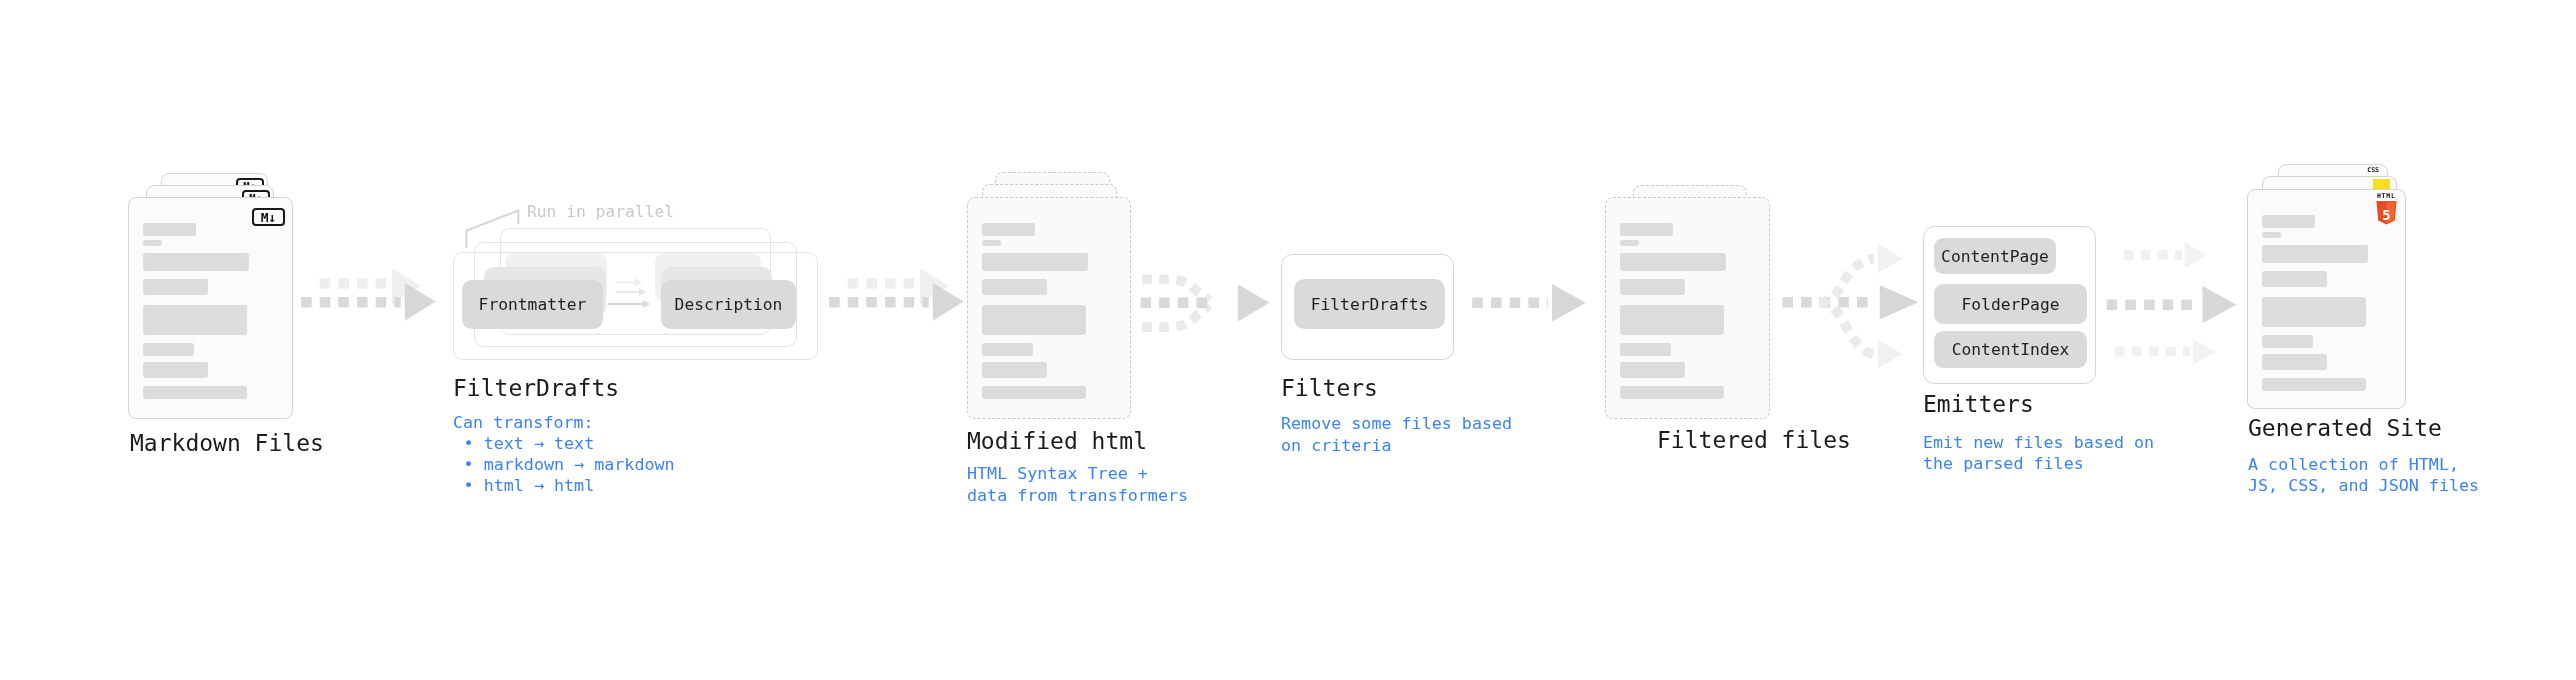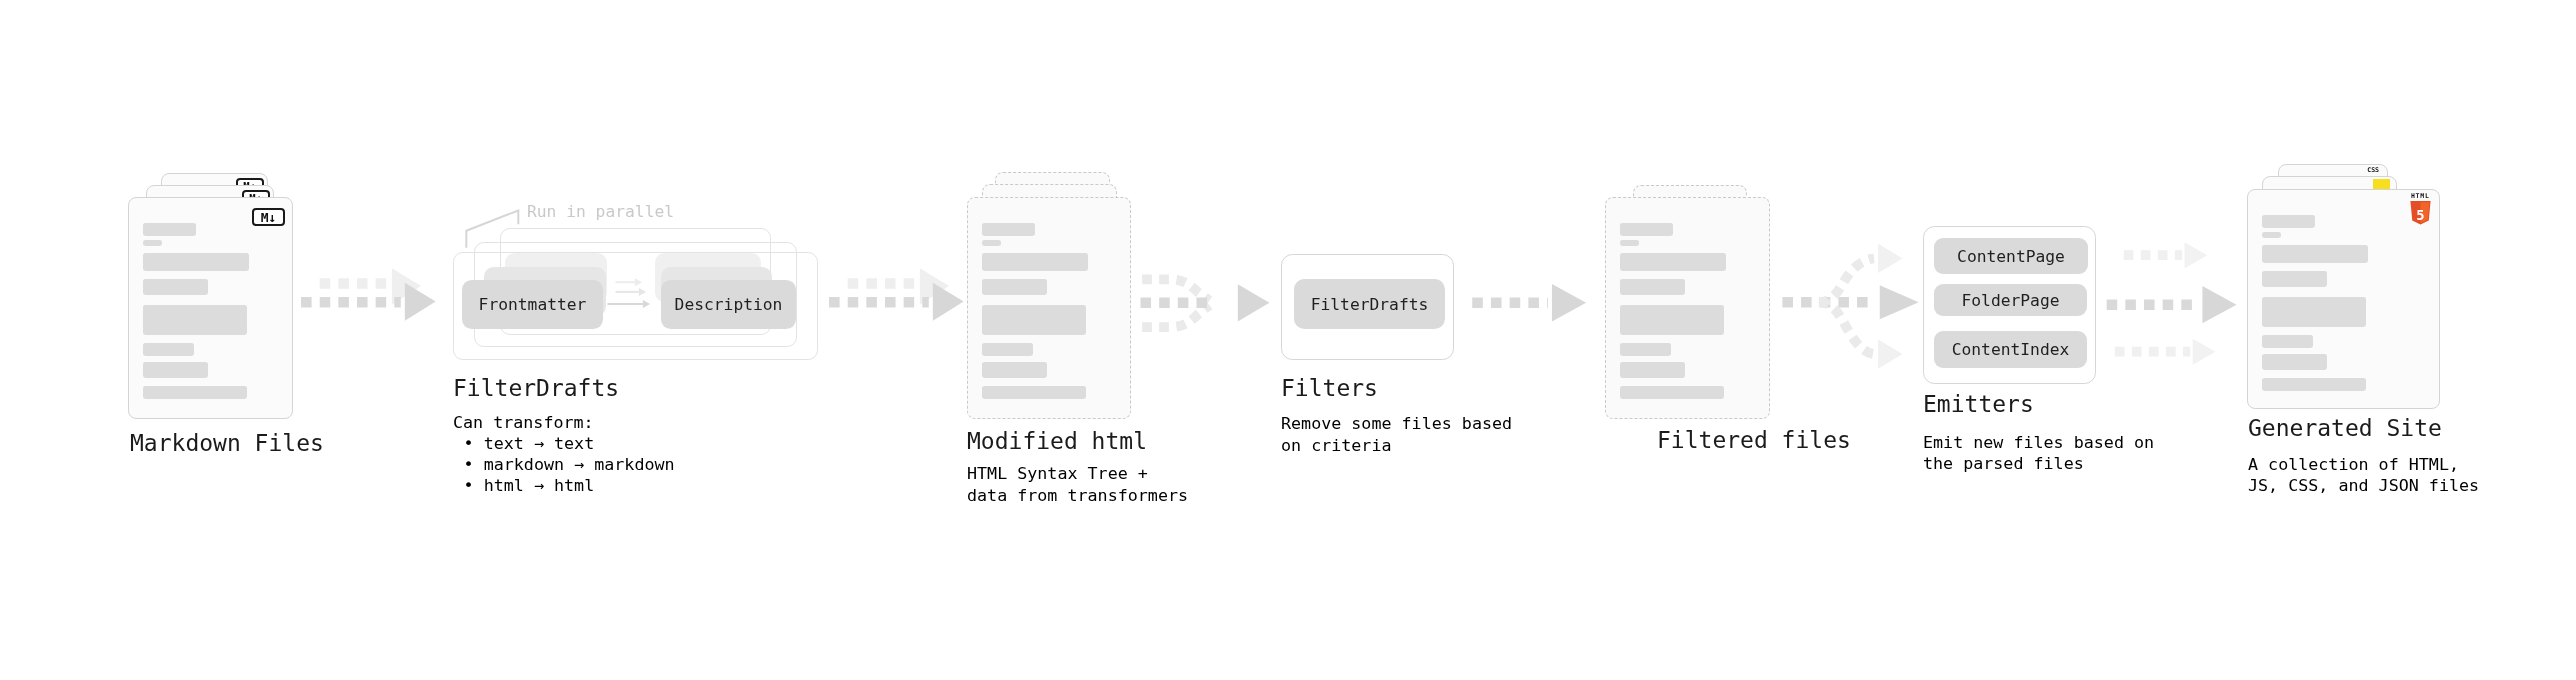--- a/index.html
+++ b/index.html
@@ -4,21 +4,21 @@
 <style>
   html,body{margin:0;padding:0;background:#fff}
   #canvas{position:relative;width:2576px;height:681px;background:#ffffff;overflow:hidden;
           font-family:"DejaVu Sans Mono","Liberation Mono",monospace;color:#1b1b1b}
   .stage{position:absolute;left:0;top:0;width:0;height:0}
   .stage>*{position:absolute}
   .filecard{position:absolute;background:#fbfbfb;border:1.6px solid #d4d4d4;border-radius:8.1px;box-sizing:border-box}
   .filecard.dashed{border-style:dashed;border-color:#c9c9c9;background:#fafafa}
   .bar{position:absolute;display:block;background:#dcdcdc;border-radius:2.4px}
   .label{position:absolute;font-size:23px;line-height:1.15;white-space:nowrap;color:#1b1b1b}
-  .desc{position:absolute;font-size:16.7px;line-height:21px;white-space:nowrap;color:#000000}
+  .desc{position:absolute;font-size:16.7px;line-height:21px;white-space:nowrap;color:#3b82f6}
   .desc.lh27{line-height:22px}
   .desc .indent{padding-left:10.6px}
   .note{position:absolute;font-size:16.3px;color:#c9c9c9;white-space:nowrap}
   .tbox{position:absolute;border:1.6px solid #e3e3e3;border-radius:9.8px;box-sizing:border-box;background:transparent}
   .wbox{position:absolute;border:1.6px solid #d6d6d6;border-radius:11.4px;background:#fff;box-sizing:border-box}
   .pill{position:absolute;background:#dadada;border-radius:9.8px;display:flex;align-items:center;justify-content:center;
         font-size:16.3px;color:#1f1f1f;box-sizing:border-box;white-space:nowrap}
   .pill.e1{background:#e6e6e6}
   .pill.e2{background:#f0f0f0}
   .md-badge{position:absolute;display:flex;align-items:center;justify-content:center;background:#fff;
@@ -169,22 +169,22 @@
     <line x1="3" y1="84" x2="118" y2="84" stroke="#d9d9d9" stroke-width="13" stroke-dasharray="13 10"></line>
     <path d="M48 84 C62 84 70 74 78 60 C86 46 98 32 116 30" fill="none" stroke="#eaeaea" stroke-width="12" stroke-dasharray="12 9"></path>
     <polygon points="121,12 121,48 151,30" fill="#f1f1f1"></polygon>
     <path d="M48 84 C62 84 70 94 78 108 C86 122 98 146 116 148" fill="none" stroke="#eaeaea" stroke-width="12" stroke-dasharray="12 9"></path>
     <polygon points="121,130 121,166 151,148" fill="#f1f1f1"></polygon>
     <polygon points="123,63 123,105 171,84" fill="#d7d7d7"></polygon>
   </svg>
 
   <div class="stage">
     <div class="wbox" style="left:1923px;top:226px;width:173px;height:158px"></div>
-    <div class="pill" style="left:1934px;top:238px;width:154px;height:36px;border-radius:9px">ContentPage</div>
-    <div class="pill" style="left:1934px;top:284px;width:153px;height:32px;border-radius:9px">FolderPage</div>
+    <div class="pill" style="left:1934px;top:238px;width:122px;height:36px;border-radius:9px">ContentPage</div>
+    <div class="pill" style="left:1934px;top:284px;width:153px;height:40px;border-radius:9px">FolderPage</div>
     <div class="pill" style="left:1934px;top:331px;width:153px;height:37px;border-radius:9px">ContentIndex</div>
     <div class="label" style="left:1923px;top:391px">Emitters</div>
     <div class="desc" style="left:1923px;top:432px">
       <div>Emit new files based on</div>
       <div>the parsed files</div>
     </div>
   </div>
 
   <svg style="left:2101px;top:234px" width="142" height="134" viewBox="0 0 175 165">
     <line x1="28" y1="26" x2="100" y2="26" stroke="#f0f0f0" stroke-width="12" stroke-dasharray="12 9"></line>
@@ -195,21 +195,21 @@
     <polygon points="113,129 113,161 141,145" fill="#f2f2f2"></polygon>
   </svg>
 
   <div class="stage">
     <div class="filecard" style="left:2278px;top:164px;width:110px;height:32.5px">
       <div class="css-badge">CSS</div>
     </div>
     <div class="filecard" style="left:2262px;top:176px;width:135px;height:32.5px">
       <div class="js-badge"></div>
     </div>
-    <div class="filecard" style="left:2247px;top:189px;width:193px;height:220px">
+    <div class="filecard" style="left:2247px;top:189px;width:159px;height:220px">
       <div class="html5-logo">
         <div class="word">HTML</div>
         <svg style="position:static" width="21" height="24.4" viewBox="0 0 26 30">
           <path d="M0.5 0 H25.5 L23.2 24 L13 29 L2.8 24 Z" style="fill:var(--accent-orange,#e44d26)"></path>
           <path d="M13 1.5 H24 L22 23 L13 27.5 Z" style="fill:var(--accent-orange-light,#f16529)"></path>
           <text x="13" y="23" text-anchor="middle" font-size="17" font-weight="bold" fill="#ffffff">5</text>
         </svg>
       </div>
     <i class="bar" style="left: 14px; top: 25px; width: 53px; height: 13px;"></i>
         <i class="bar" style="left: 14px; top: 42px; width: 18.7px; height: 5.7px;"></i>

